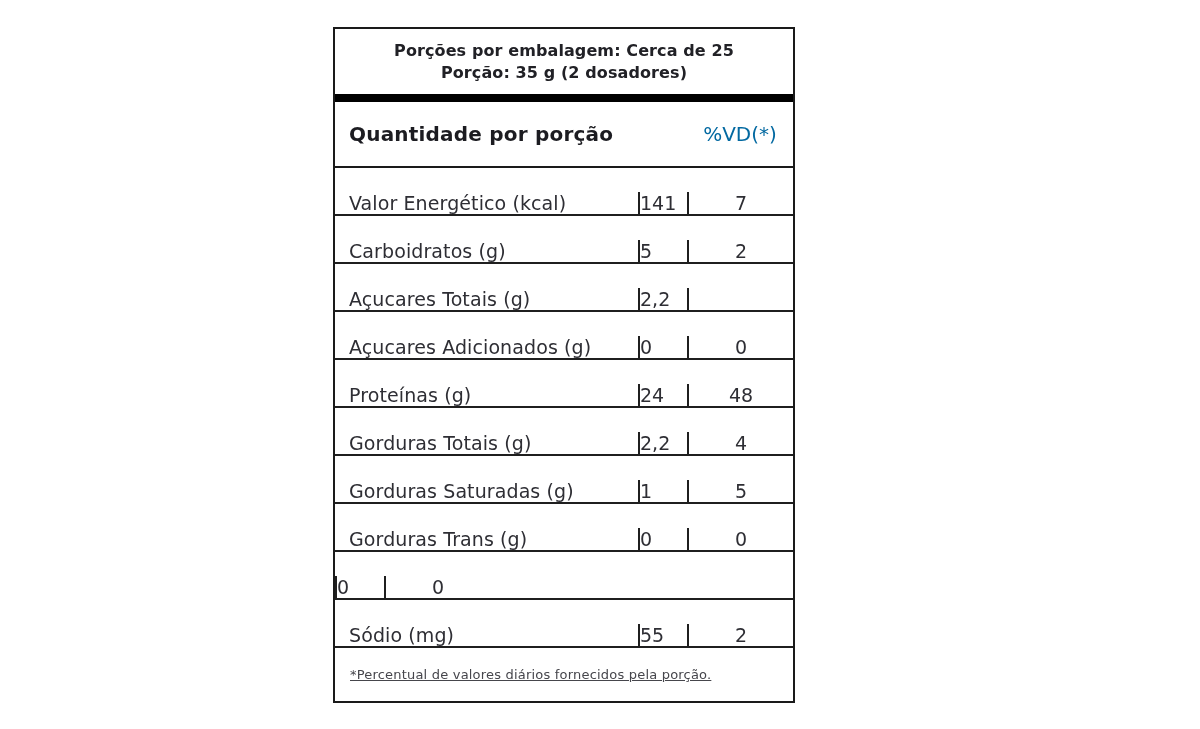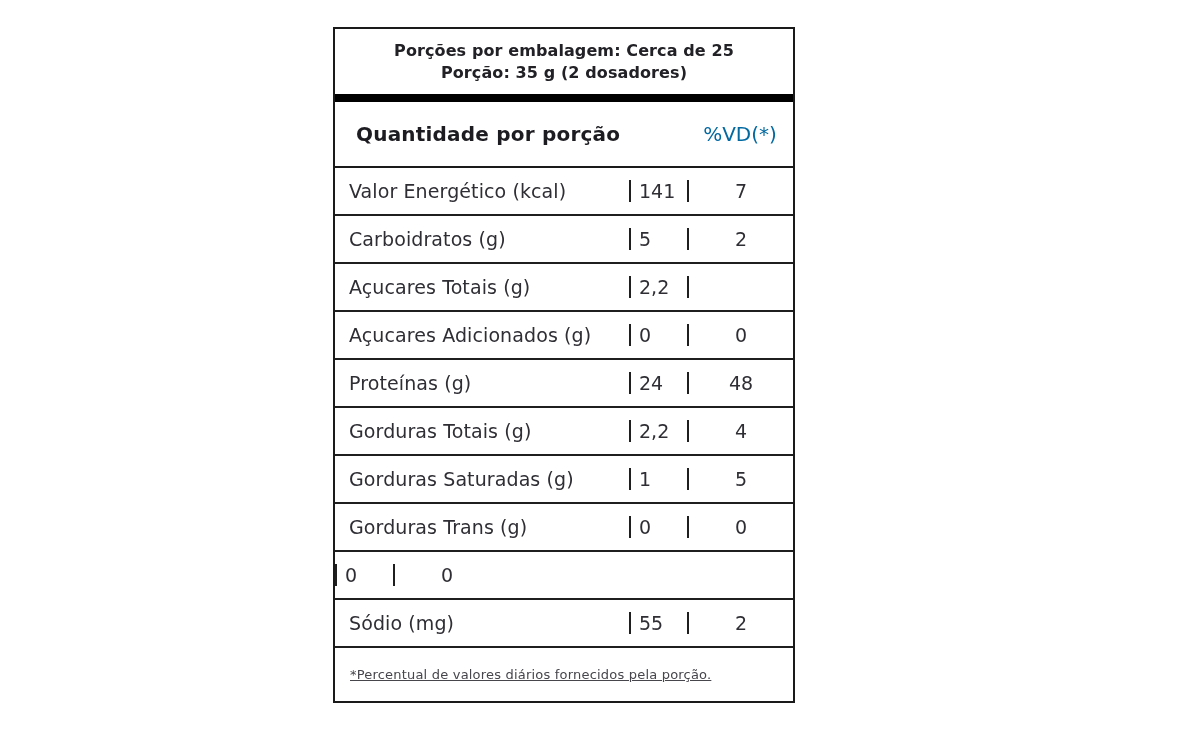--- a/index.html
+++ b/index.html
@@ -42,51 +42,49 @@
     align-items: center;
     border-bottom: 2px solid #1a1a1a;
   }
   .col-header-qty {
     flex: 1;
     padding-left: 14px;
     font-weight: bold;
     font-size: 20px;
     color: #1c1c21;
     letter-spacing: 0.2px;
-    margin-left: 7px;
   }
   .col-header-vd {
     width: 106px;
     text-align: center;
     font-weight: normal;
     font-size: 20px;
     color: #0369a1;
   }
   .data-row {
     height: 48px;
     display: flex;
-    align-items: center;
+    align-items: flex-end;
     border-bottom: 2px solid #1f1f1f;
     font-size: 19px;
     color: #2e2e34;
   }
   .cell-label {
     flex: 1;
     display: flex;
     align-items: center;
     padding-left: 14px;
     letter-spacing: 0.1px;
   }
   .cell-value {
-    width: 60px;
+    width: 51px;
     border-left: 2px solid #1f1f1f;
     border-right: 2px solid #1f1f1f;
     display: flex;
     align-items: center;
-    padding-left: 8px;
   }
   .cell-vd {
     width: 104px;
     display: flex;
     align-items: center;
     justify-content: center;
   }
   .footnote-row {
     flex: 1;
     display: flex;

